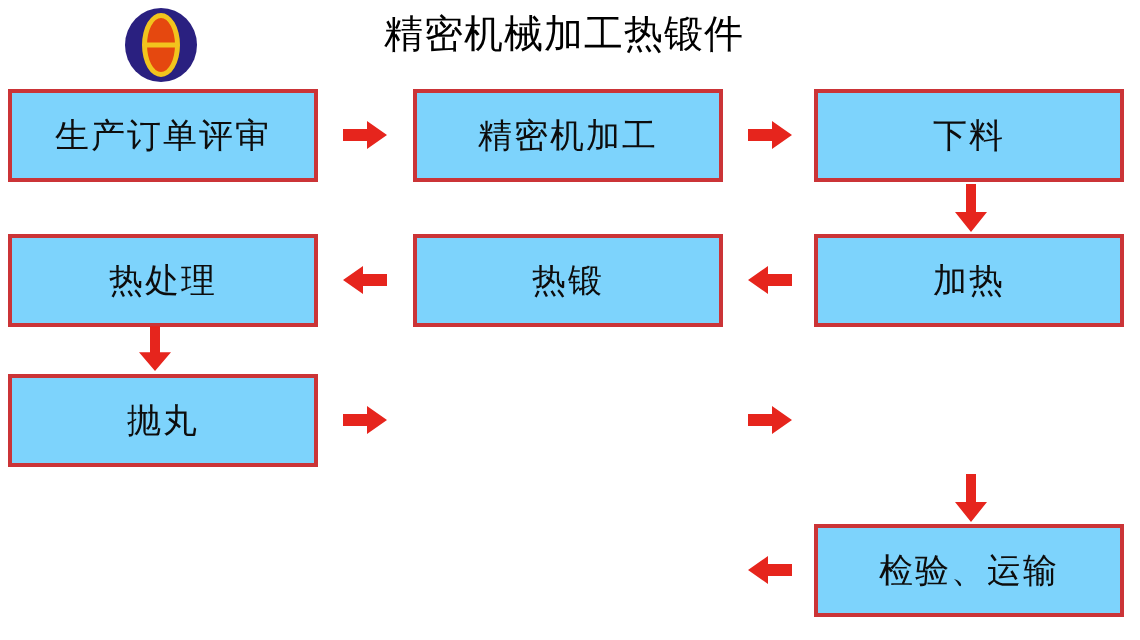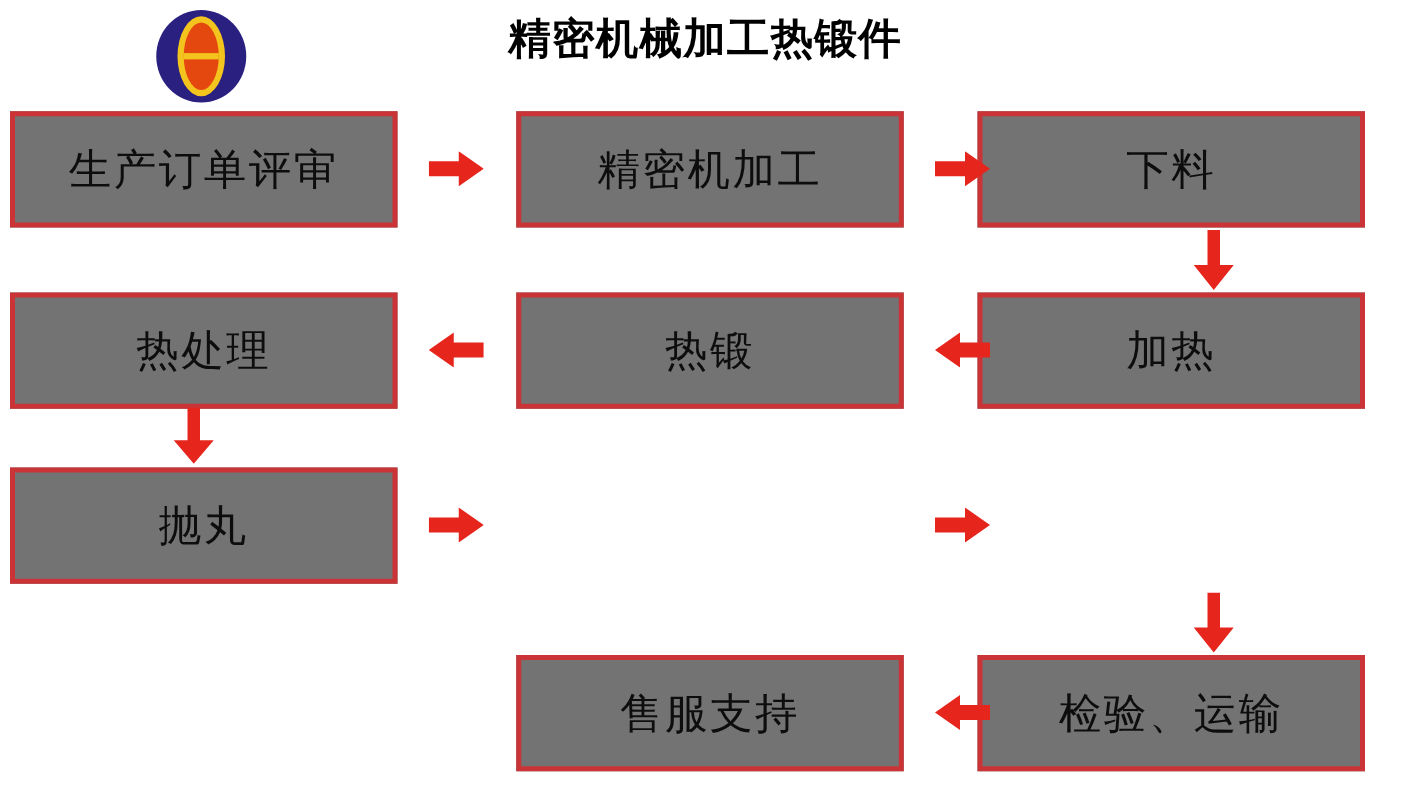--- a/index.html
+++ b/index.html
@@ -9,29 +9,29 @@
   
   .logo{position:absolute;left:125px;top:8px;width:72px;height:74px;background:#2a2080;border-radius:50%;}
   .logo-inner{position:absolute;left:50%;top:50%;transform:translate(-50%,-50%);
     width:38px;height:64px;box-sizing:border-box;background:#e5480f;
     border:5px solid #f2c41d;border-radius:50%;}
   .logo-bar{position:absolute;left:50%;top:50%;transform:translate(-50%,-50%);
     width:28px;height:5px;background:#f2c41d;}
 
   
   .title{position:absolute;left:284px;top:12px;width:560px;margin:0;
-    text-align:center;font-size:34px;line-height:1.15;font-weight:700;color:#000;
+    text-align:center;font-size:39px;line-height:1.15;font-weight:400;color:#000;
     letter-spacing:1px;white-space:nowrap;}
 
   
   .node{position:absolute;width:310px;height:93px;box-sizing:border-box;
-    background:#737373;border:4px solid #cb3437;
+    background:#7dd3fc;border:4px solid #cb3437;
     display:flex;align-items:center;justify-content:center;
     font-size:34px;color:#0d0d0d;letter-spacing:2px;white-space:nowrap;}
-  .c0{left:8px}.c1{left:413px}.c2{left:782px}
+  .c0{left:8px}.c1{left:413px}.c2{left:814px}
   .r0{top:89px}.r1{top:234px}.r2{top:374px}.r3{top:524px}
 
   
   .harrow{position:absolute;width:44px;height:28px;}
   .harrow svg,.varrow svg{display:block;width:100%;height:100%;}
   .harrow path,.varrow path{fill:#e6251d;}
   .harrow.left svg{transform:scaleX(-1);}
   .varrow{position:absolute;width:32px;height:48px;}
 </style>
 </head>
@@ -63,23 +63,20 @@
     <span>热处理</span>
   </div>
   <div class="node c2 r1">
     <span>加热</span>
   </div>
 
   <div class="node c0 r2">
     <span>抛丸</span>
   </div>
 
-  <div class="node c1 r3">
-    <span>售服支持</span>
-  </div>
   <div class="node c2 r3">
     <span>检验、运输</span>
   </div>
 
   <div class="harrow" style="left:343px;top:121px;">
     <svg viewBox="0 0 44 28">
         <path d="M0 8 H24 V0 L44 14 L24 28 V20 H0 Z"></path>
       </svg>
   </div>
   <div class="harrow" style="left:748px;top:121px;">

